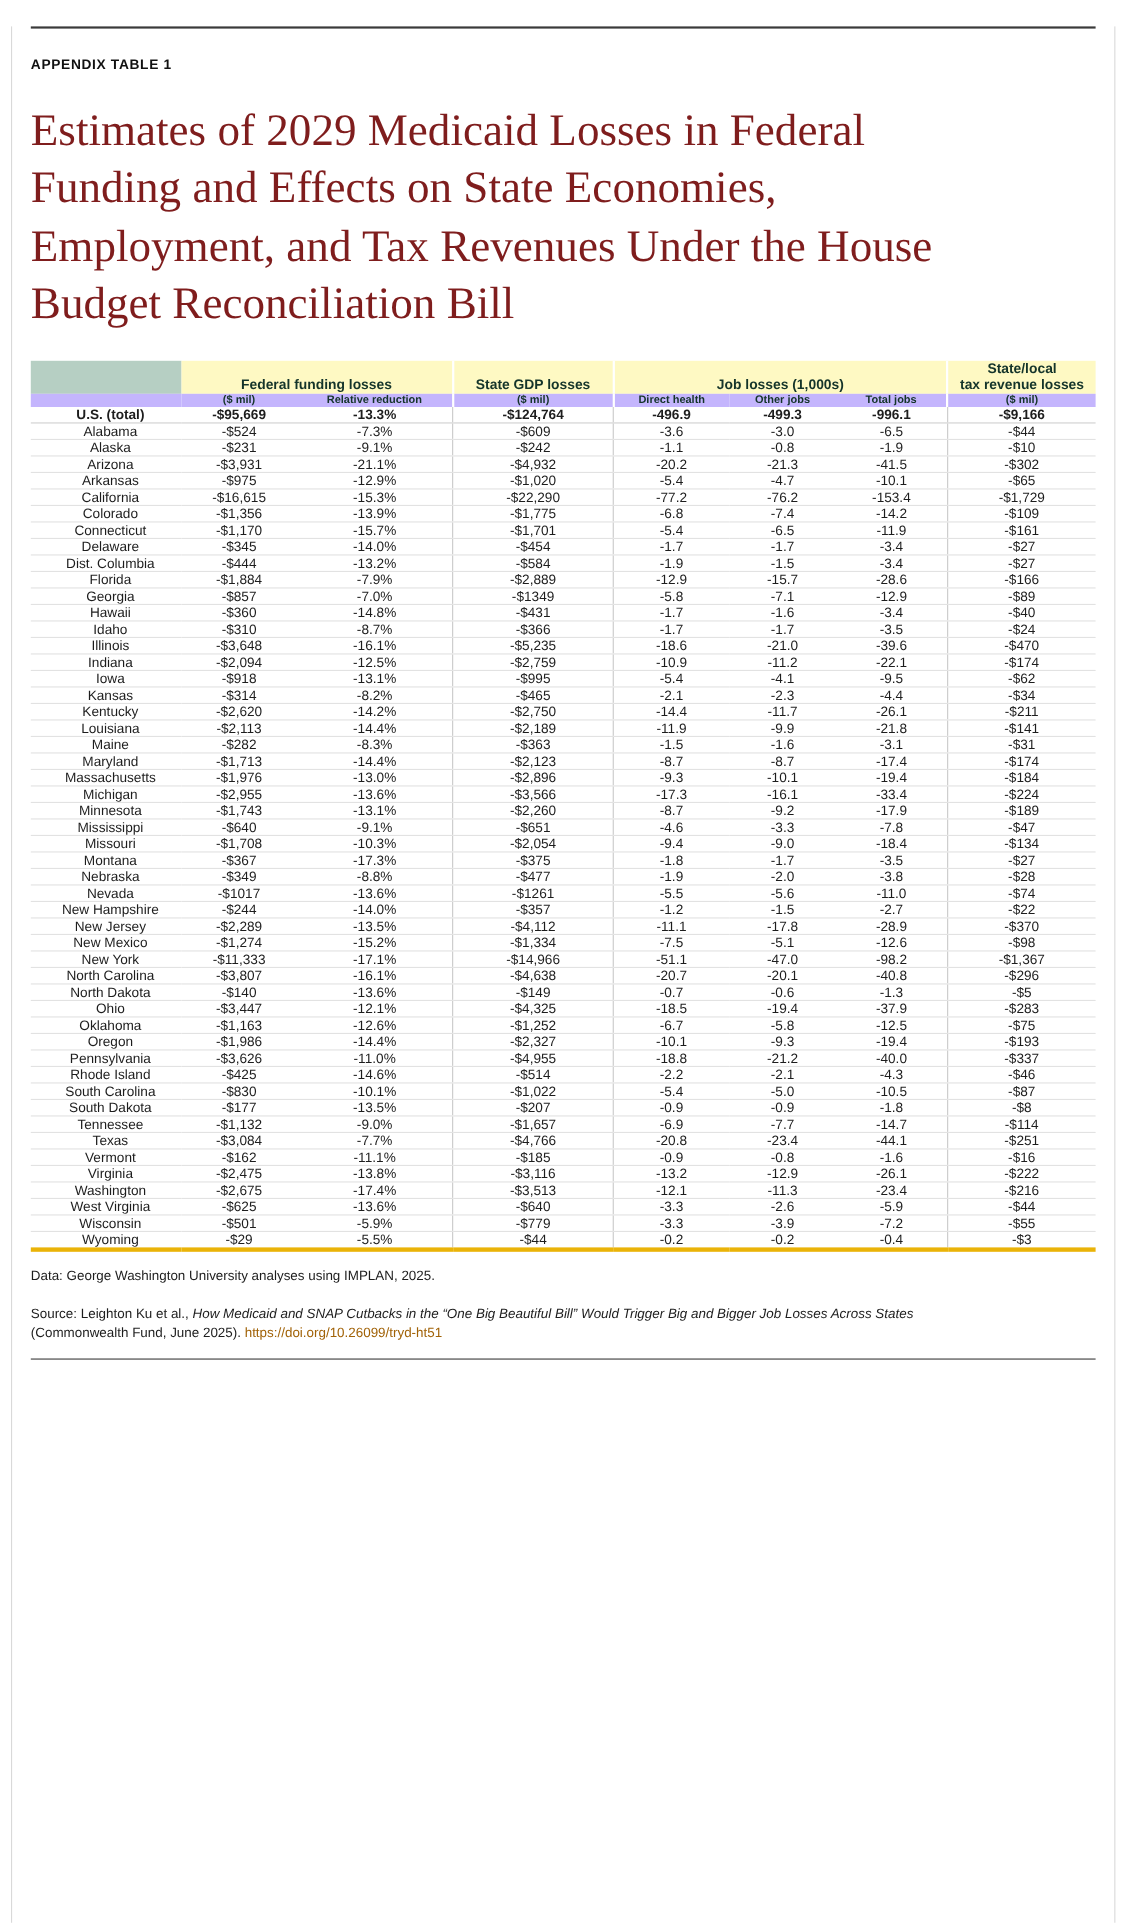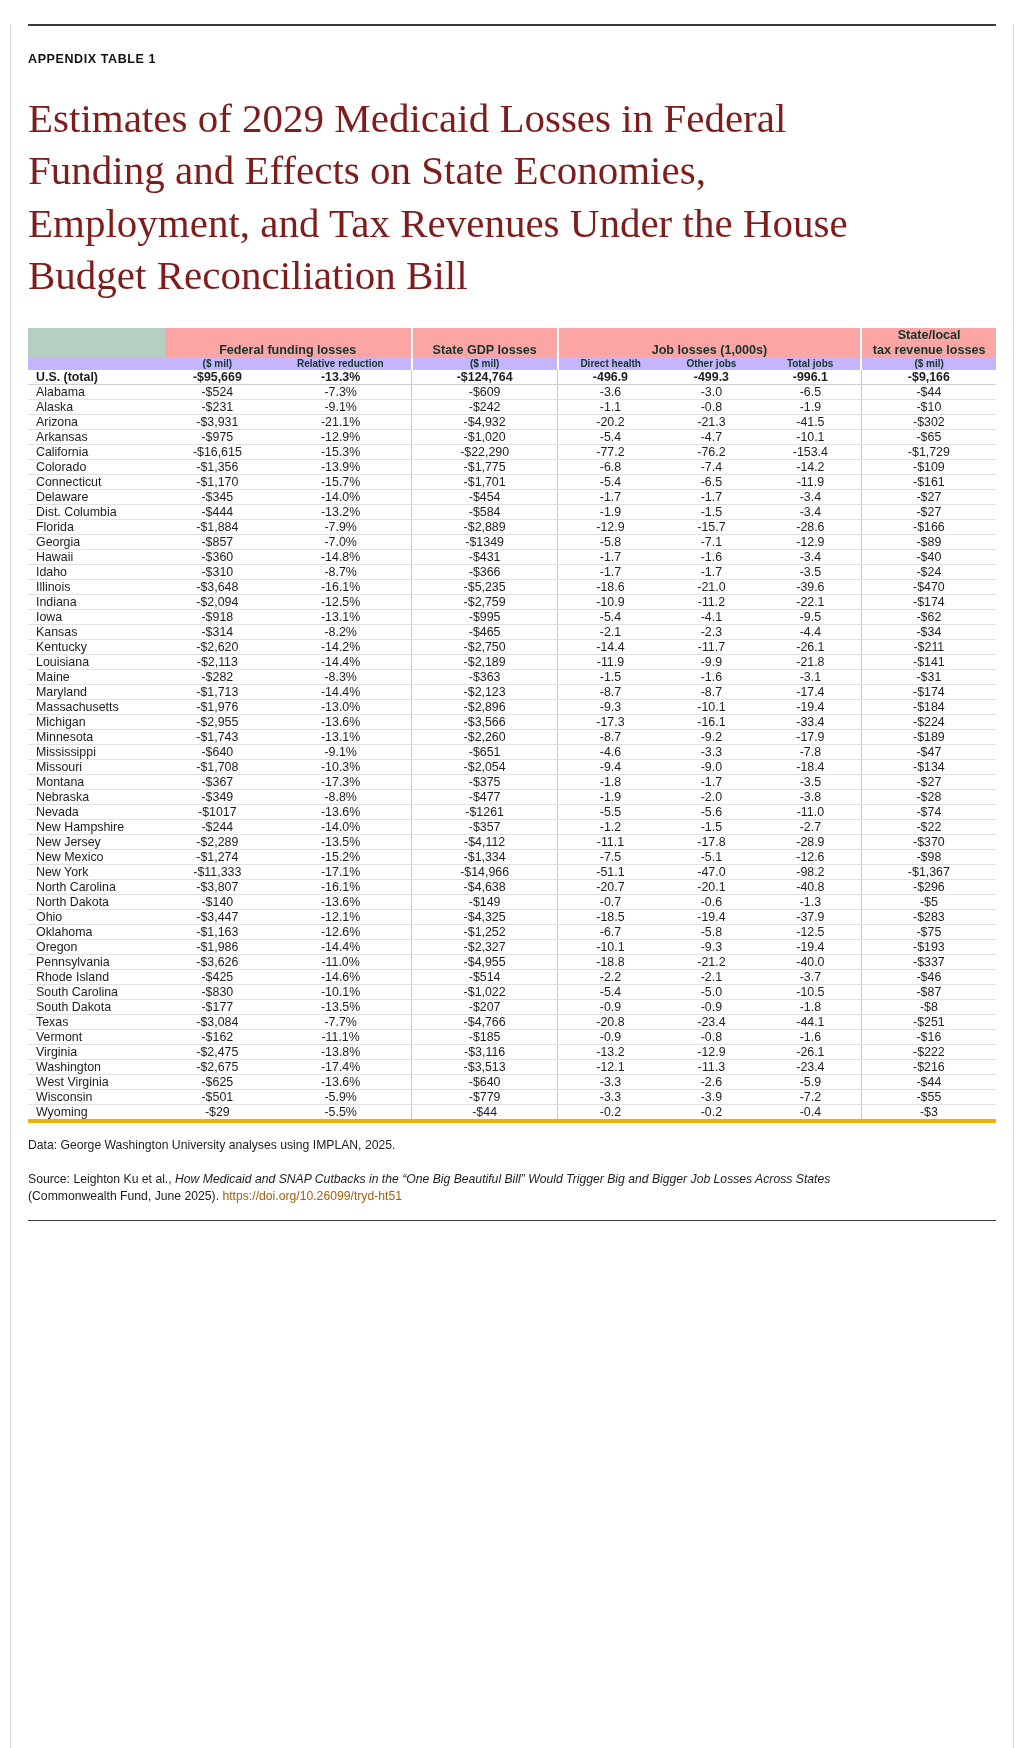--- a/index.html
+++ b/index.html
@@ -45,21 +45,21 @@
     border-collapse: collapse;
     width: 100%;
     margin-top: 26px;
     font-size: 12.4px;
   }
   table.data th, table.data td {
     padding: 0;
   }
   
   .hdr-band th {
-    background: #fca5a5;
+    background: #fef9c3;
     color: #14342a;
     font-weight: bold;
     font-size: 12.6px;
     text-align: center;
     padding: 6px 6px;
     vertical-align: bottom;
     line-height: 1.2;
   }
   .hdr-band th.blank { background: #b6cfc3; }
   .hdr-sub th {
@@ -74,21 +74,21 @@
   .sep-left { border-left: 2px solid #ffffff; }
   .grp-sep { border-left: 1px solid #c9c9c9; }
   tbody tr td {
     border-bottom: 1px solid #e2e2e2;
     padding: 4.1px 6px;
     text-align: center;
     color: #1d1d1d;
     font-size: 12.4px;
   }
   tbody tr td.state {
-    text-align: left;
+    text-align: center;
     padding-left: 8px;
   }
   tbody tr.total td {
     font-weight: bold;
     border-bottom: 1px solid #cfcfcf;
   }
   tbody tr:last-child td { border-bottom: 4px solid #eab308; }
   col.c-state { width: 13.5%; }
   col.c-fed { width: 10.4%; }
   col.c-rel { width: 14.0%; }
@@ -564,21 +564,21 @@
           <td>-40.0</td>
           <td class="grp-sep">-$337</td>
         </tr>
         <tr>
           <td class="state">Rhode Island</td>
           <td>-$425</td>
           <td>-14.6%</td>
           <td class="grp-sep">-$514</td>
           <td class="grp-sep">-2.2</td>
           <td>-2.1</td>
-          <td>-3.7</td>
+          <td>-4.3</td>
           <td class="grp-sep">-$46</td>
         </tr>
         <tr>
           <td class="state">South Carolina</td>
           <td>-$830</td>
           <td>-10.1%</td>
           <td class="grp-sep">-$1,022</td>
           <td class="grp-sep">-5.4</td>
           <td>-5.0</td>
           <td>-10.5</td>
@@ -588,20 +588,30 @@
           <td class="state">South Dakota</td>
           <td>-$177</td>
           <td>-13.5%</td>
           <td class="grp-sep">-$207</td>
           <td class="grp-sep">-0.9</td>
           <td>-0.9</td>
           <td>-1.8</td>
           <td class="grp-sep">-$8</td>
         </tr>
         <tr>
+          <td class="state">Tennessee</td>
+          <td>-$1,132</td>
+          <td>-9.0%</td>
+          <td class="grp-sep">-$1,657</td>
+          <td class="grp-sep">-6.9</td>
+          <td>-7.7</td>
+          <td>-14.7</td>
+          <td class="grp-sep">-$114</td>
+        </tr>
+        <tr>
           <td class="state">Texas</td>
           <td>-$3,084</td>
           <td>-7.7%</td>
           <td class="grp-sep">-$4,766</td>
           <td class="grp-sep">-20.8</td>
           <td>-23.4</td>
           <td>-44.1</td>
           <td class="grp-sep">-$251</td>
         </tr>
         <tr>

